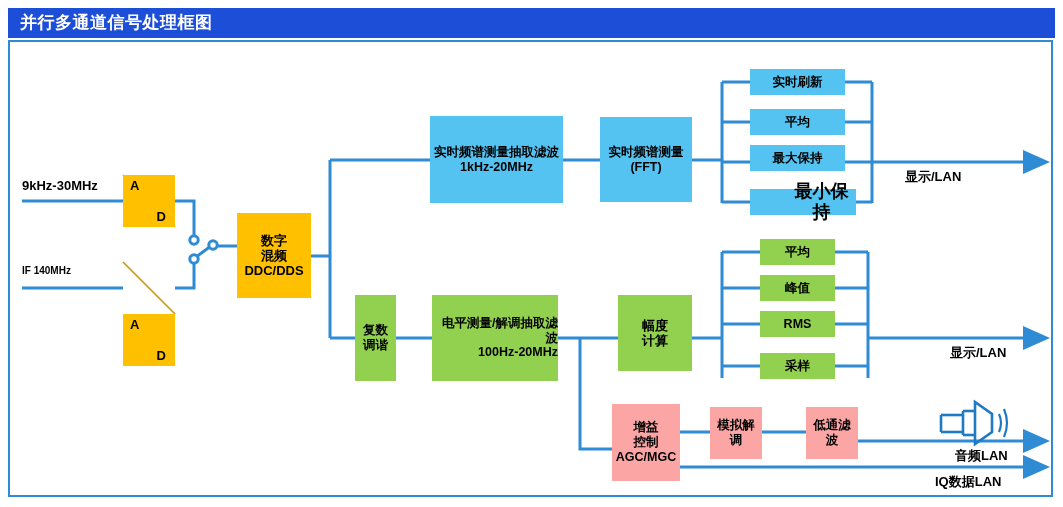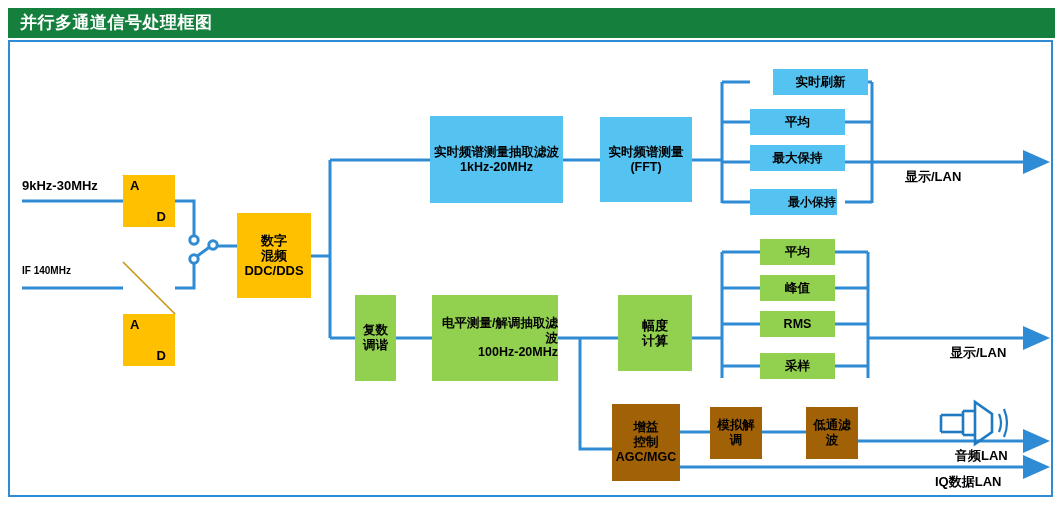--- a/index.html
+++ b/index.html
@@ -1,28 +1,28 @@
 <!DOCTYPE html>
 <html><head>
 <meta charset="utf-8">
 <style>
   html,body{margin:0;padding:0;background:#ffffff;}
   body{font-family:"Liberation Sans","DejaVu Sans",sans-serif;}
   #page{position:relative;width:1063px;height:507px;background:#ffffff;overflow:hidden;}
-  #title-bar{position:absolute;left:8px;top:8px;width:1047px;height:30px;background:#15803d;}
+  #title-bar{position:absolute;left:8px;top:8px;width:1047px;height:30px;background:#1d4ed8;}
   #title-text{position:absolute;left:12px;top:5px;color:#ffffff;font-size:17px;font-weight:bold;
       letter-spacing:0.5px;line-height:20px;white-space:nowrap;}
   #canvas-frame{position:absolute;left:8px;top:40px;width:1045px;height:457px;
       border:2px solid #2E8BD4;box-sizing:border-box;background:#ffffff;}
   svg#wires{position:absolute;left:0;top:0;width:1063px;height:507px;pointer-events:none;}
   .node{position:absolute;box-sizing:border-box;display:flex;align-items:center;
       justify-content:center;text-align:center;font-weight:bold;color:#000000;
       line-height:1.18;white-space:pre-line;}
   .n-yellow{background:#FFC000;}
-  .n-yellow2{background:#a16207;}
+  .n-yellow2{background:#fca5a5;}
   .n-blue{background:#54C3F1;}
   .n-green{background:#92D050;}
   .lbl{position:absolute;font-weight:bold;color:#000000;white-space:nowrap;}
   .adc{position:relative;}
   .adc .a{position:absolute;left:7px;top:3px;font-size:13px;font-weight:bold;}
   .adc .d{position:absolute;right:9px;bottom:3px;font-size:13px;font-weight:bold;}
 </style>
 </head>
 <body>
 
@@ -167,24 +167,24 @@
   <div class="node n-yellow2" style="left:612px;top:404px;width:68px;height:77px;font-size:12.5px;">增益
 控制
 AGC/MGC</div>
 
   <div class="node n-yellow2" style="left:806px;top:407px;width:52px;height:52px;font-size:12.5px;">低通滤
 波</div>
 
   <div class="node n-yellow2" style="left:710px;top:407px;width:52px;height:52px;font-size:12.5px;">模拟解
 调</div>
 
-  <div class="node n-blue" style="left:773px;top:69px;width:95px;height:26px;font-size:12.5px;">实时刷新</div>
+  <div class="node n-blue" style="left:750px;top:69px;width:95px;height:26px;font-size:12.5px;">实时刷新</div>
   <div class="node n-blue" style="left:750px;top:109px;width:95px;height:26px;font-size:12.5px;">平均</div>
   <div class="node n-blue" style="left:750px;top:145px;width:95px;height:26px;font-size:12.5px;">最大保持</div>
-  <div class="node n-blue" style="left:750px;top:189px;width:87px;height:26px;font-size:12px;padding-left:37px;">最小保持</div>
+  <div class="node n-blue" style="left:750px;top:189px;width:106px;height:26px;font-size:18px;padding-left:37px;">最小保持</div>
 
   <div class="node n-green" style="left:760px;top:239px;width:75px;height:26px;font-size:12.5px;">平均</div>
   <div class="node n-green" style="left:760px;top:275px;width:75px;height:26px;font-size:12.5px;">峰值</div>
   <div class="node n-green" style="left:760px;top:311px;width:75px;height:26px;font-size:12.5px;">RMS</div>
   <div class="node n-green" style="left:760px;top:353px;width:75px;height:26px;font-size:12.5px;">采样</div>
 
   <div class="lbl" style="left:905px;top:168px;font-size:13px;">显示/LAN</div>
   <div class="lbl" style="left:950px;top:344px;font-size:13px;">显示/LAN</div>
   <div class="lbl" style="left:955px;top:447px;font-size:13px;">音频LAN</div>
   <div class="lbl" style="left:935px;top:473px;font-size:13px;">IQ数据LAN</div>

